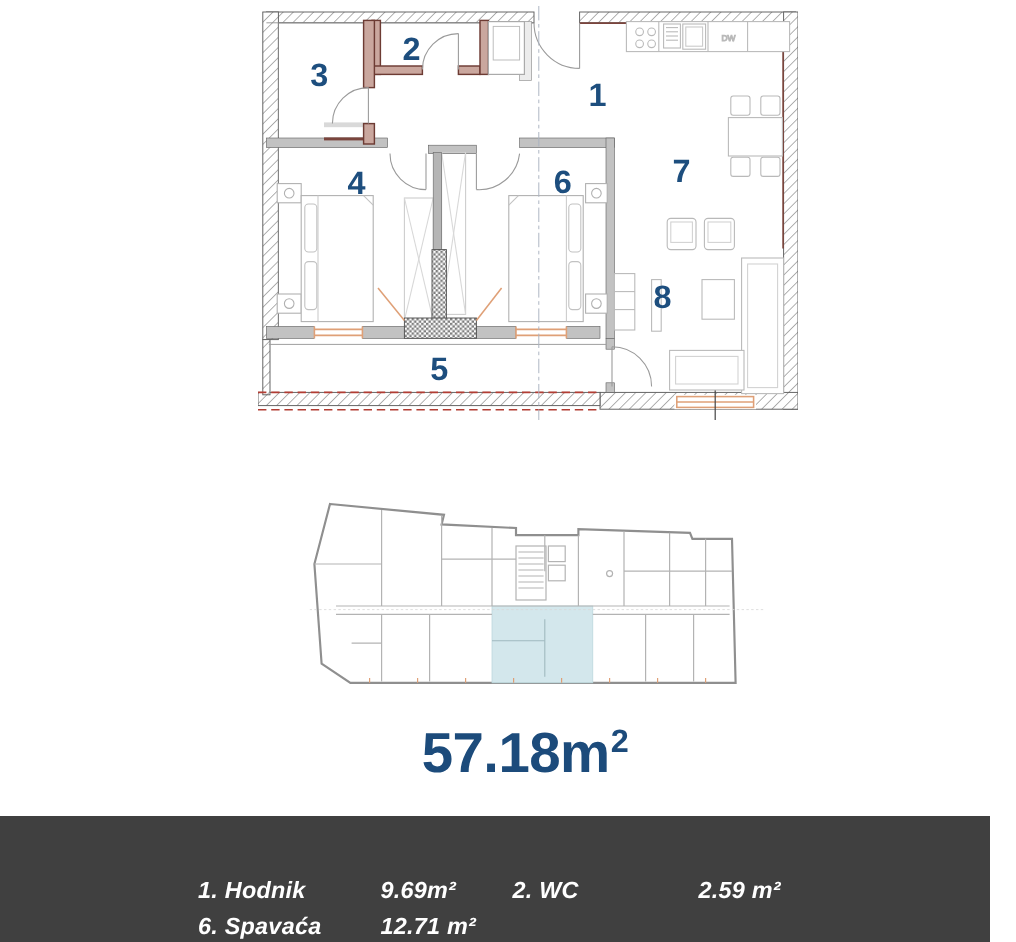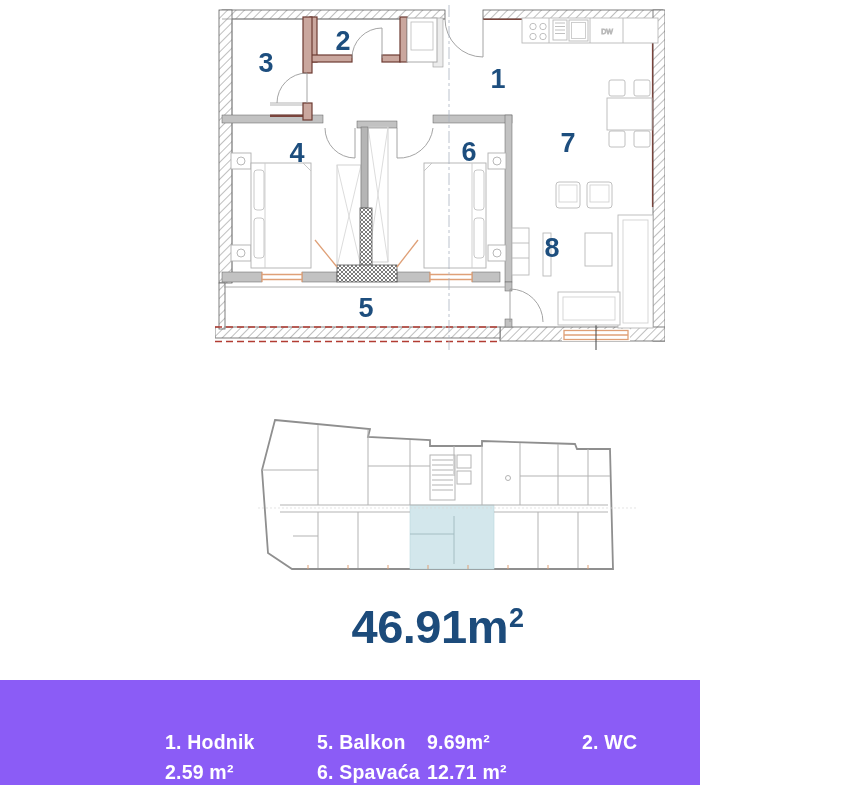--- a/index.html
+++ b/index.html
@@ -10,21 +10,21 @@
   svg text{font-family:"Liberation Sans",sans-serif;}
   .room-num{font-weight:bold;fill:#1d4e7e;font-size:27px;}
   #floor-plan{position:absolute;left:215px;top:5px;}
   #key-plan{position:absolute;left:258px;top:416px;}
   #area-title{
     position:absolute;left:14px;top:601px;width:847px;text-align:center;
     font-size:47px;font-weight:bold;color:#1c4b7b;letter-spacing:-0.5px;line-height:52px;
   }
   #area-title .sup{font-size:27px;position:relative;top:-16px;margin-left:1px;}
   #footer{
-    position:absolute;left:0;top:680px;width:700px;height:105px;background:#8b5cf6;
+    position:absolute;left:0;top:680px;width:825px;height:105px;background:#404040;font-style:italic;
   }
   #legend{
     position:absolute;left:165px;top:47px;
     display:grid;grid-template-columns:152px 110px 155px auto;
     color:#ffffff;font-size:19.5px;font-weight:bold;line-height:30px;letter-spacing:0.2px;
   }
 </style>
 </head>
 <body>
 
@@ -272,27 +272,26 @@
       <line x1="130" y1="149" x2="130" y2="153"></line>
         <line x1="170" y1="149" x2="170" y2="153"></line>
       <line x1="210" y1="149" x2="210" y2="153"></line>
         <line x1="250" y1="149" x2="250" y2="153"></line>
       <line x1="290" y1="149" x2="290" y2="153"></line>
         <line x1="330" y1="149" x2="330" y2="153"></line>
     </g>
   </svg>
 
   <div id="area-title">
-    <span>46.91m</span><span class="sup">2</span>
+    <span>57.18m</span><span class="sup">2</span>
   </div>
 
   <div id="footer">
     <div id="legend">
       <div>1. Hodnik</div>
-      <div>5. Balkon</div>
       <div>9.69m²</div>
       <div>2. WC</div>
       <div>2.59 m²</div>
       <div>6. Spavaća soba</div>
       <div>12.71 m²</div>
     </div>
   </div>
 
 </div>
 

